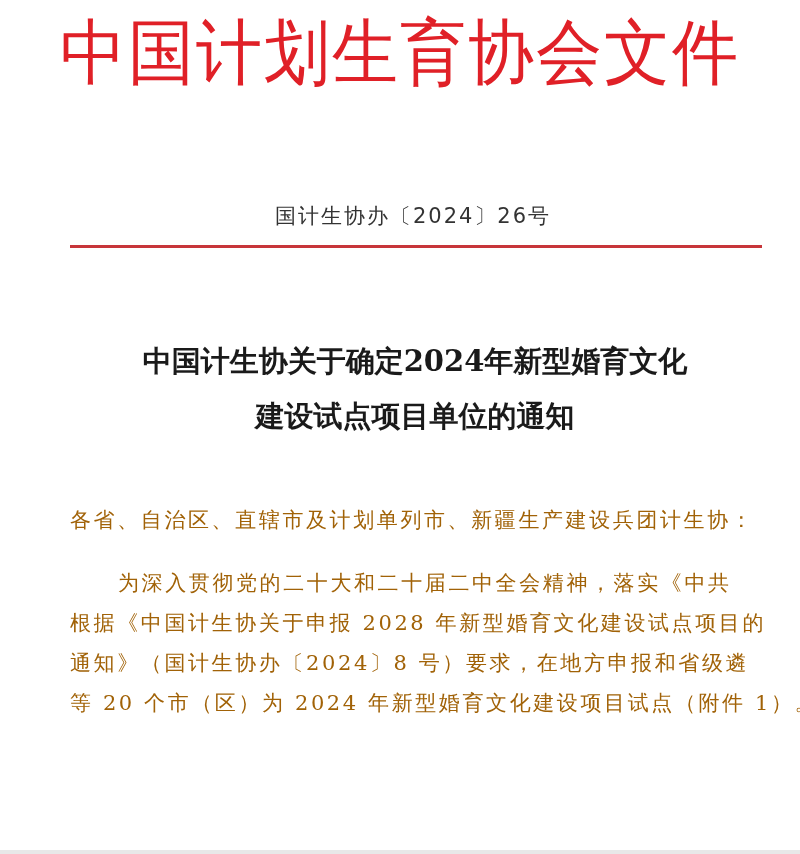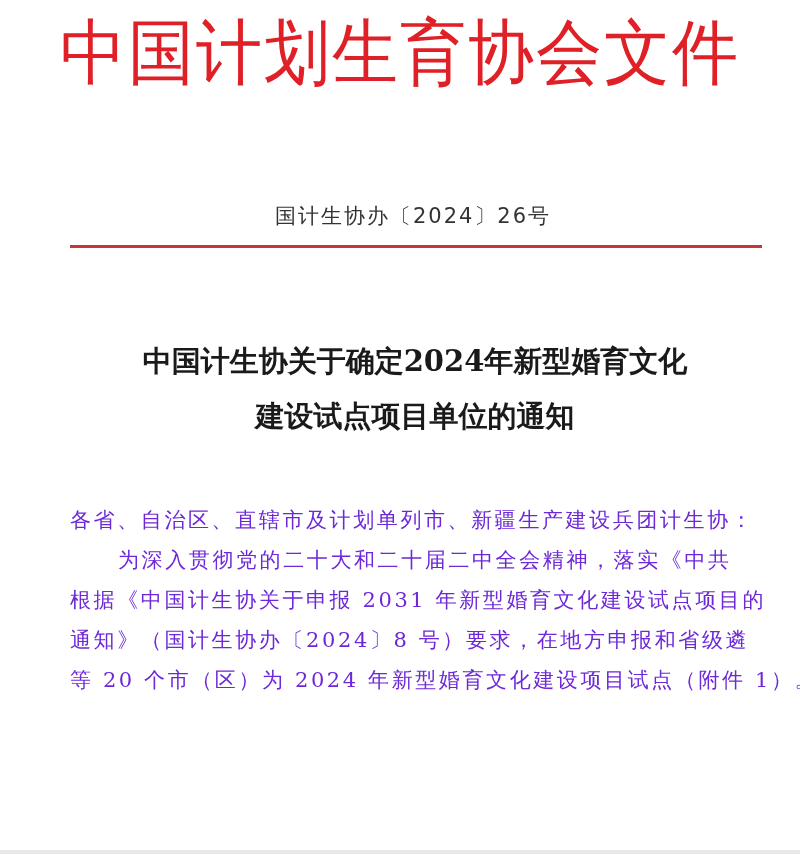--- a/index.html
+++ b/index.html
@@ -60,32 +60,32 @@
       line-height: 40px;
       letter-spacing: 0px;
     }
     .title.l1 { top: 341px; }
     .title.l2 { top: 396px; }
     .body-text {
       position: absolute;
       left: 70px;
       top: 500px;
       width: 700px;
-      color: #6d28d9;
+      color: #a16207;
       font-family: "DejaVu Serif", "Liberation Serif", serif;
       font-size: 21px;
       line-height: 40px;
       letter-spacing: 2.6px;
     }
     .body-line {
       display: block;
       white-space: nowrap;
       height: 40px;
     }
-    .indent { padding-left: 48px; }
+    .indent { padding-left: 48px; margin-top: 23px; }
     .bottom-band {
       position: absolute;
       left: 0;
       bottom: 0;
       width: 800px;
       height: 4px;
       background: #e8e8e8;
     }
   </style>
 </head>
@@ -96,18 +96,18 @@
 <div class="docnum">国计生协办〔2024〕26号</div>
 
 <div class="redline"></div>
 
 <div class="title l1">中国计生协关于确定2024年新型婚育文化</div>
 <div class="title l2">建设试点项目单位的通知</div>
 
 <div class="body-text">
   <span class="body-line">各省、自治区、直辖市及计划单列市、新疆生产建设兵团计生协：</span>
   <span class="body-line indent">为深入贯彻党的二十大和二十届二中全会精神，落实《中共</span>
-  <span class="body-line">根据《中国计生协关于申报 2031 年新型婚育文化建设试点项目的</span>
+  <span class="body-line">根据《中国计生协关于申报 2028 年新型婚育文化建设试点项目的</span>
   <span class="body-line">通知》（国计生协办〔2024〕8 号）要求，在地方申报和省级遴</span>
   <span class="body-line">等 20 个市（区）为 2024 年新型婚育文化建设项目试点（附件 1）。</span>
 </div>
 
 <div class="bottom-band"></div>
 
 </body></html>

